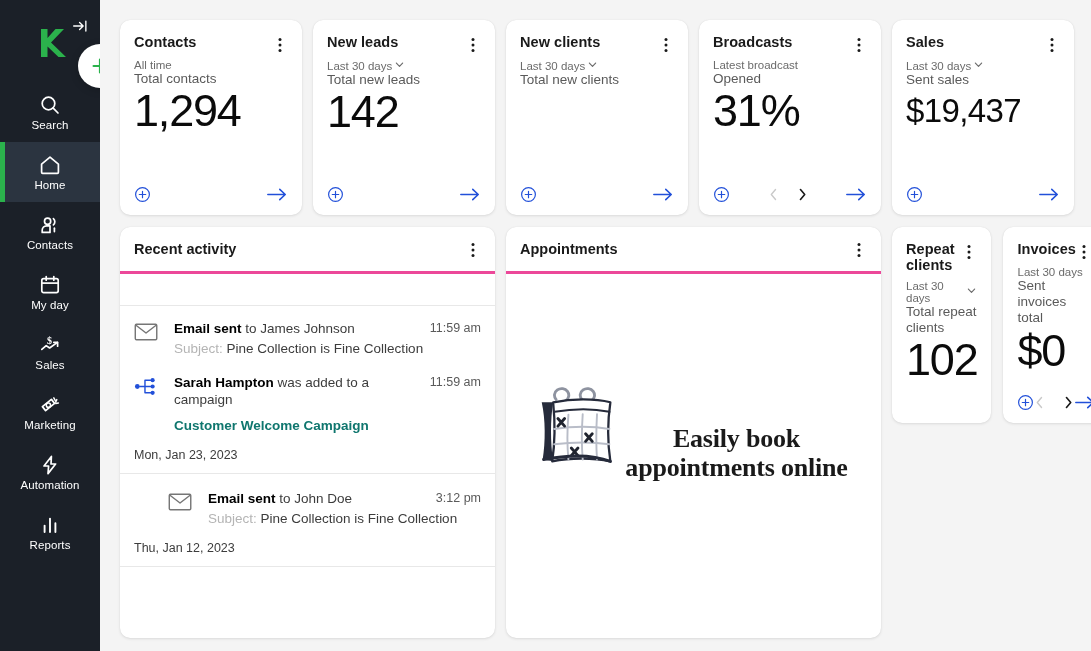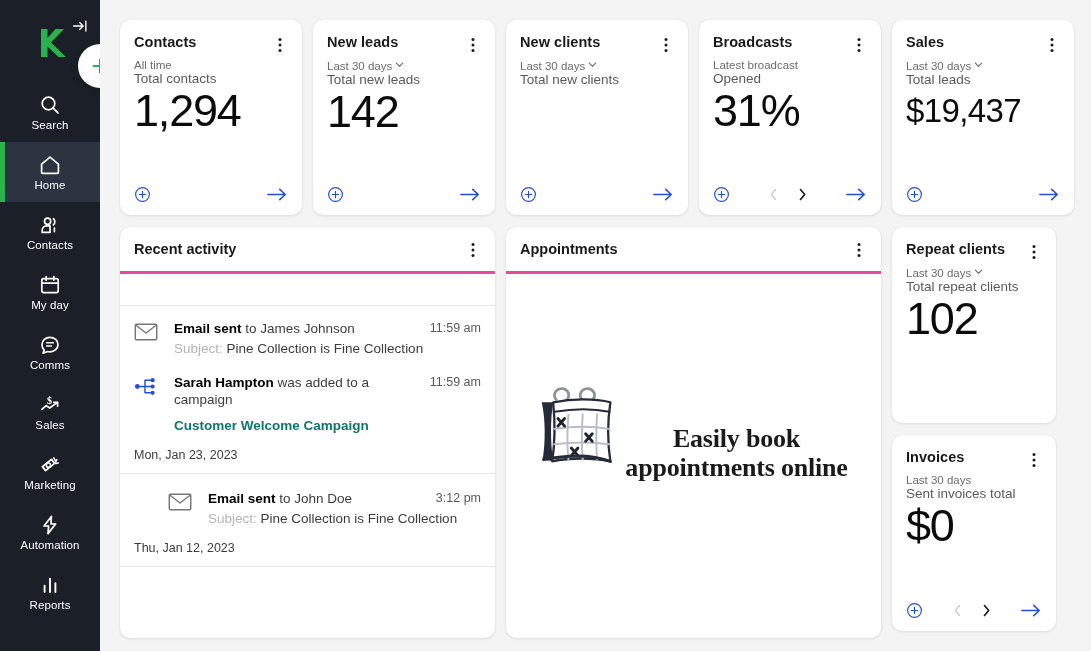--- a/index.html
+++ b/index.html
@@ -112,21 +112,21 @@
     display: flex; align-items: center;
   }
   .foot-spacer { flex: 1 1 auto; }
   .ico-btn { cursor: pointer; display: flex; align-items: center; justify-content: center; }
   .pager { display: flex; align-items: center; gap: 18px; margin: 0 auto; }
 
   
   .row2 { display: flex; gap: 11px; margin-top: 12px; }
   .panel-recent { width: 375px; height: 411px; overflow: hidden; position: relative; }
   .panel-appt   { width: 375px; height: 411px; overflow: hidden; position: relative; }
-  .col-right    { width: 164px; display: flex; flex-direction: column; gap: 12px; }
+  .col-right    { width: 164px; display: flex; flex-direction: row; gap: 12px; }
 
   .panel-head {
     height: 47px; padding: 0 14px;
     display: flex; align-items: center; justify-content: space-between;
     border-bottom: 3px solid #ec4899;
   }
   .panel-title { font-size: 14.5px; font-weight: 700; color: #1a1a1a; }
 
   .act-spacer { height: 32px; border-bottom: 1px solid #e8e8e8; }
 
@@ -227,29 +227,20 @@
       <span class="ic">
         <svg viewBox="0 0 24 24" width="24" height="24">
           <rect x="3.8" y="5.6" width="16.4" height="14" rx="1.8" fill="none" stroke="#fff" stroke-width="1.7"></rect>
           <path d="M3.8 10.1 H20.2" stroke="#fff" stroke-width="1.7"></path>
           <path d="M8.2 3.6 v3.6 M15.8 3.6 v3.6" stroke="#fff" stroke-width="1.7" stroke-linecap="round"></path>
         </svg>
       </span>
       <span class="nav-label">My day</span>
     </div>
 
-    <div class="nav-item">
-      <span class="ic">
-        <svg viewBox="0 0 24 24" width="24" height="24">
-          <path d="M20 11.6 c0 4.1-3.6 7.2-8 7.2 a9.4 9.4 0 0 1-2.4-.3 L5 20.2 l1.2-3.1 A6.9 6.9 0 0 1 4 11.6 C4 7.5 7.6 4.4 12 4.4 s8 3.1 8 7.2 Z" fill="none" stroke="#fff" stroke-width="1.7" stroke-linejoin="round"></path>
-          <path d="M8.6 9.7 H15.4 M8.6 13 H13.4" stroke="#fff" stroke-width="1.5" stroke-linecap="round"></path>
-        </svg>
-      </span>
-      <span class="nav-label">Comms</span>
-    </div>
 
     <div class="nav-item">
       <span class="ic">
         <svg viewBox="0 0 24 24" width="24" height="24">
           <text x="11.5" y="10.6" font-size="10" font-family="'Liberation Serif',serif" font-weight="700" fill="#fff" text-anchor="middle">$</text>
           <path d="M3.8 16.4 L8.2 12.6 L11.6 15 L19.4 9.4" fill="none" stroke="#fff" stroke-width="1.7" stroke-linecap="round" stroke-linejoin="round"></path>
           <path d="M19.6 13.2 L19.6 9.3 L15.8 9.3" fill="none" stroke="#fff" stroke-width="1.7" stroke-linecap="round" stroke-linejoin="round"></path>
         </svg>
       </span>
       <span class="nav-label">Sales</span>
@@ -455,21 +446,21 @@
           </div>
         </div>
         <div class="kpi-range">
           <span>Last 30 days</span>
           <span>
             <svg viewBox="0 0 12 12" width="11" height="11">
                 <path d="M2.6 4.4 L6 8 L9.4 4.4" fill="none" stroke="#6b6b6b" stroke-width="1.25" stroke-linecap="round" stroke-linejoin="round"></path>
               </svg>
           </span>
         </div>
-        <div class="kpi-metric">Total leads</div>
+        <div class="kpi-metric">Sent sales</div>
         <div class="kpi-value" style="font-size:33px;letter-spacing:-.6px;margin-top:4px;">$19,437</div>
         <div class="kpi-foot">
           <span class="ico-btn">
             <svg viewBox="0 0 20 20" width="17" height="17">
                 <circle cx="10" cy="10" r="8.1" fill="none" stroke="#2250d9" stroke-width="1.4"></circle>
                 <path d="M10 6.2 V13.8 M6.2 10 H13.8" stroke="#2250d9" stroke-width="1.4" stroke-linecap="round"></path>
               </svg>
           </span>
           <span class="foot-spacer"></span>
           <span class="ico-btn">

